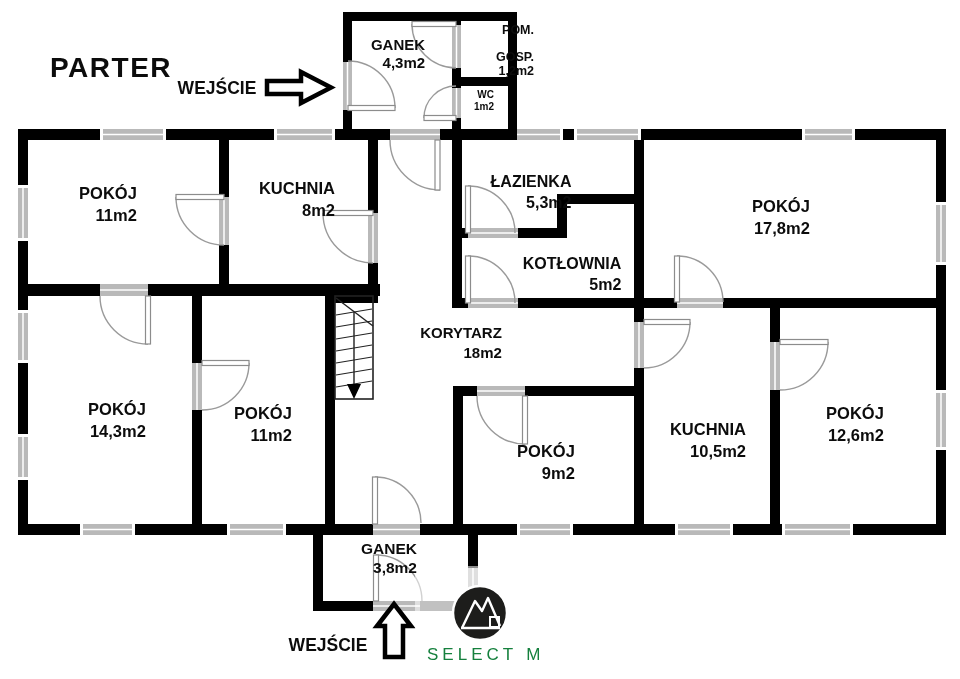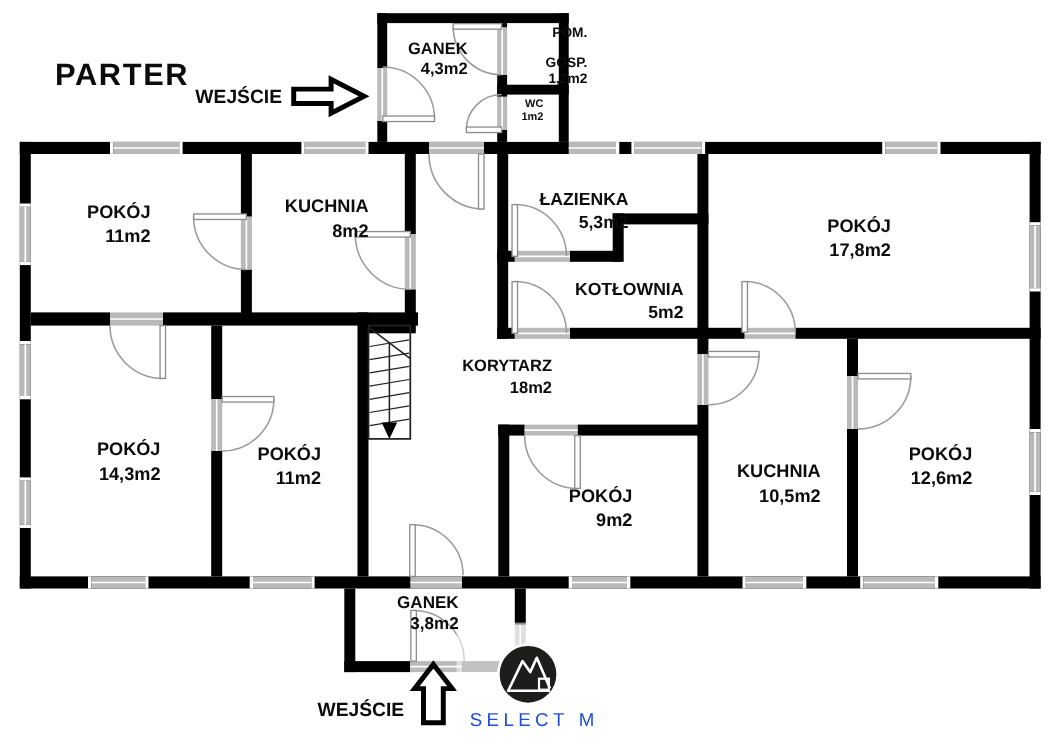--- a/index.html
+++ b/index.html
@@ -10,21 +10,21 @@
   .wall{fill:var(--wall);}
   .winG{fill:var(--win);}
   .tick{fill:#fff;}
   .cline{stroke:#fff;stroke-width:1.5;}
   .leaf{fill:#fff;stroke:#8c8c8c;stroke-width:1.2;}
   .arc{fill:none;stroke:var(--arc);stroke-width:1.4;}
   .rlabel{position:absolute;transform:translateX(-50%);text-align:right;
           font-weight:bold;color:var(--text);line-height:1.32;white-space:nowrap;}
   .rlabel div{white-space:nowrap;}
   .title{position:absolute;font-weight:bold;color:var(--text);}
-  .brand{position:absolute;color:#1d4ed8;}
+  .brand{position:absolute;color:#15803d;}
 </style>
 </head>
 <body>
 
 <div id="plan">
 <svg width="960" height="679" viewBox="0 0 960 679">
 
   <g>
 
     <rect class="wall" x="18" y="129" width="928" height="11"></rect>

